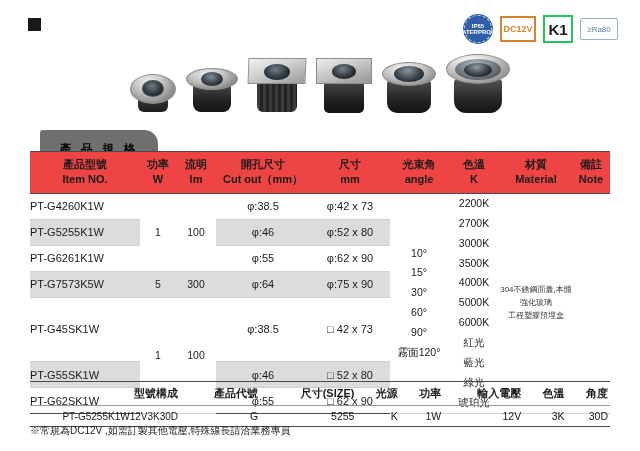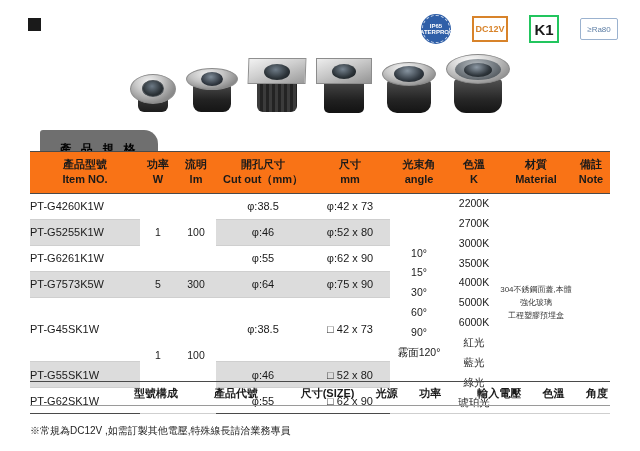--- a/index.html
+++ b/index.html
@@ -22,21 +22,21 @@
     width:13px; height:13px; background:#1a1a1a;
     margin-right:5px;
   }
   .header .title {
     font-size:16px; font-weight:bold; letter-spacing:0.5px;
   }
 
   
   .badges {
     position:absolute; right:22px; top:14px;
-    display:flex; align-items:center; gap:21px;
+    display:flex; align-items:center; gap:7px;
   }
   .badge-ip {
     width:30px; height:30px; border-radius:50%;
     background:#2f5fa8; color:#fff;
     display:flex; flex-direction:column; align-items:center; justify-content:center;
     font-size:6px; line-height:1.05; font-weight:bold;
     border:2px solid #2f5fa8;
     position:relative;
   }
   .badge-ip .ring {
@@ -199,21 +199,21 @@
   }
   table.spec {
     width:100%; border-collapse:collapse;
     font-size:10.5px; text-align:center;
   }
   table.spec th {
     border-top:1.6px solid #4a4a4a;
     border-bottom:1.2px solid #4a4a4a;
     padding:5px 2px 6px;
     font-weight:bold; font-size:11px; line-height:1.35;
-    background:#f97316;
+    background:#ef4444;
   }
   table.spec td {
     border-bottom:1px solid #cfcfcf;
     padding:0; height:26px;
     vertical-align:middle;
   }
   table.spec tr:last-child td { border-bottom:1.6px solid #4a4a4a; }
   td.model { text-align:left; padding-left:14px; font-size:11px; }
   td.grey { background:#dcdcdc; }
   td.cut, td.size { font-size:11px; }
@@ -437,17 +437,27 @@
         <tr>
     <th class="first">型號構成</th>
     <th>產品代號</th>
     <th>尺寸(SIZE)</th>
     <th>光源</th>
     <th>功率</th>
     <th>輸入電壓</th>
     <th>色溫</th>
     <th>角度</th>
   </tr>
+  <tr>
+    <td class="first">PT-G5255K1W12V3K30D</td>
+    <td>G</td>
+    <td>5255</td>
+    <td>K</td>
+    <td>1W</td>
+    <td>12V</td>
+    <td>3K</td>
+    <td>30D</td>
+  </tr>
 </tbody>
     </table>
 </div>
 
 <div class="note">※常規為DC12V ,如需訂製其他電壓,特殊線長請洽業務專員</div>
 
 </body></html>

